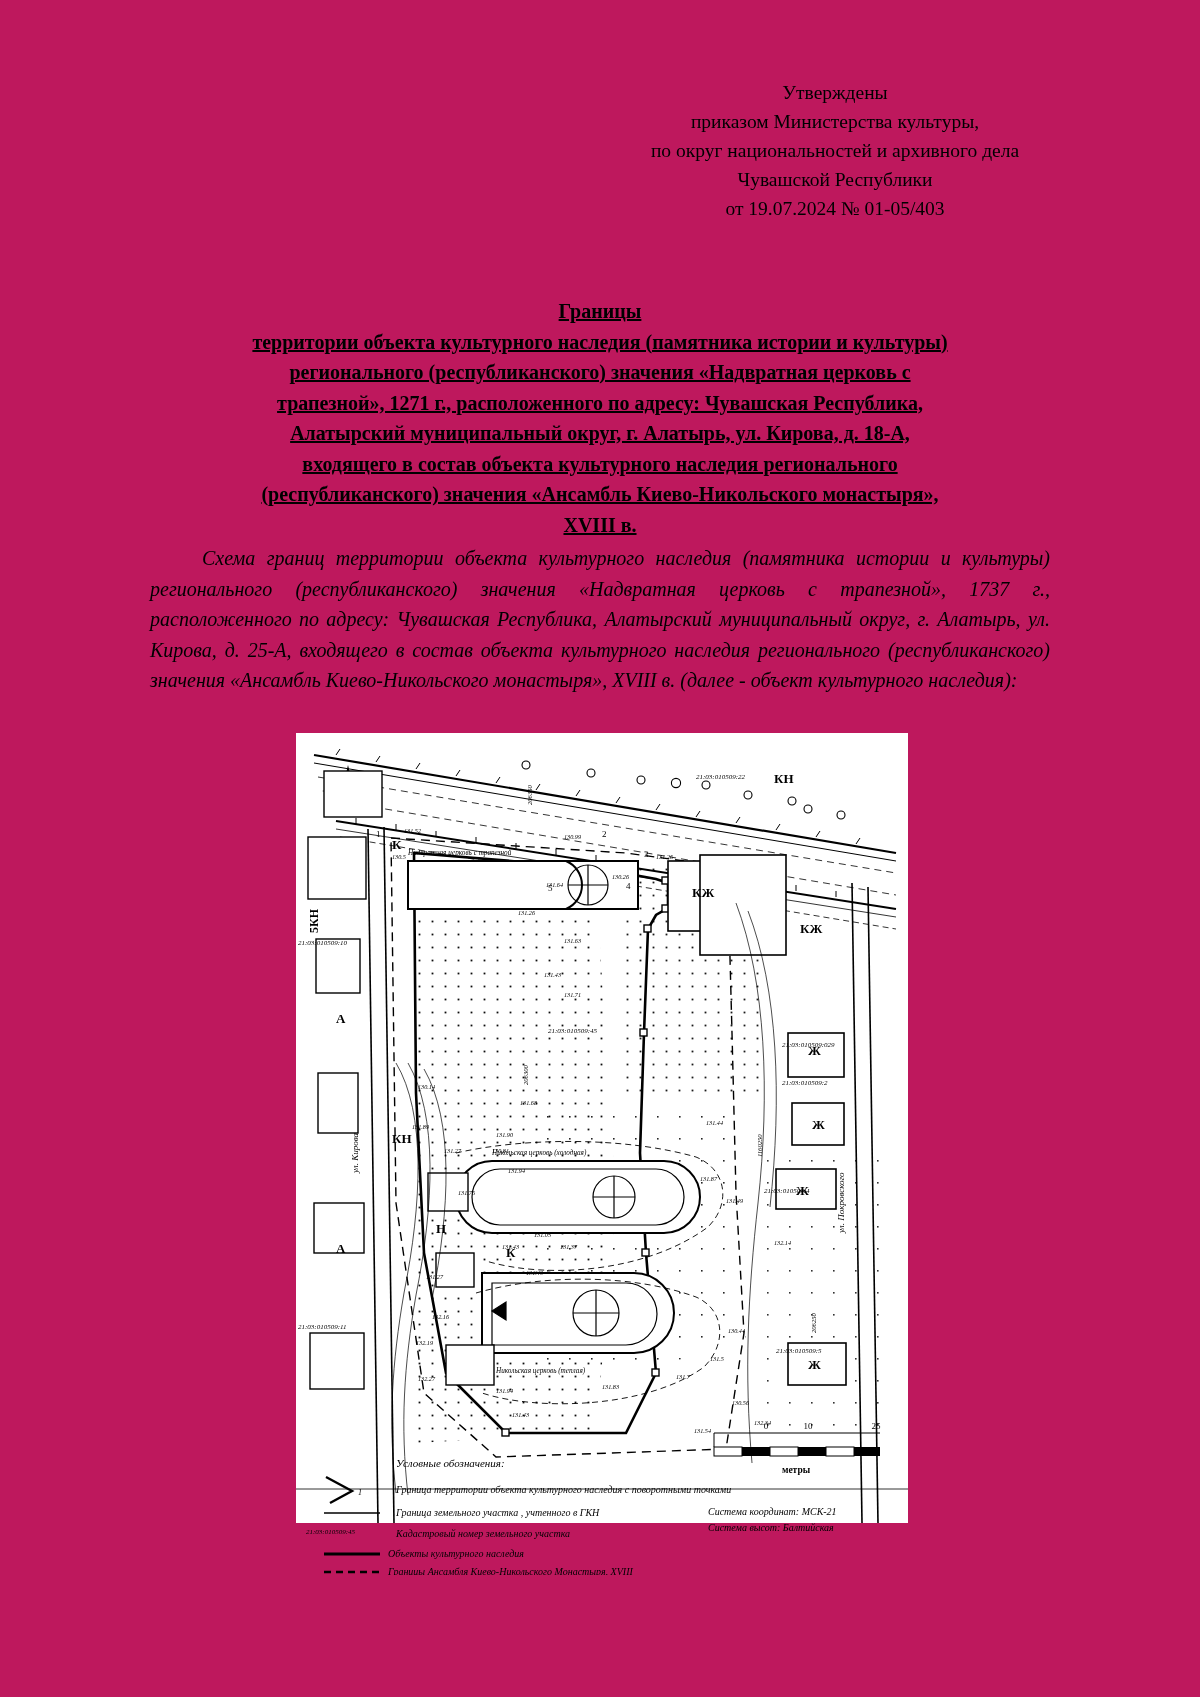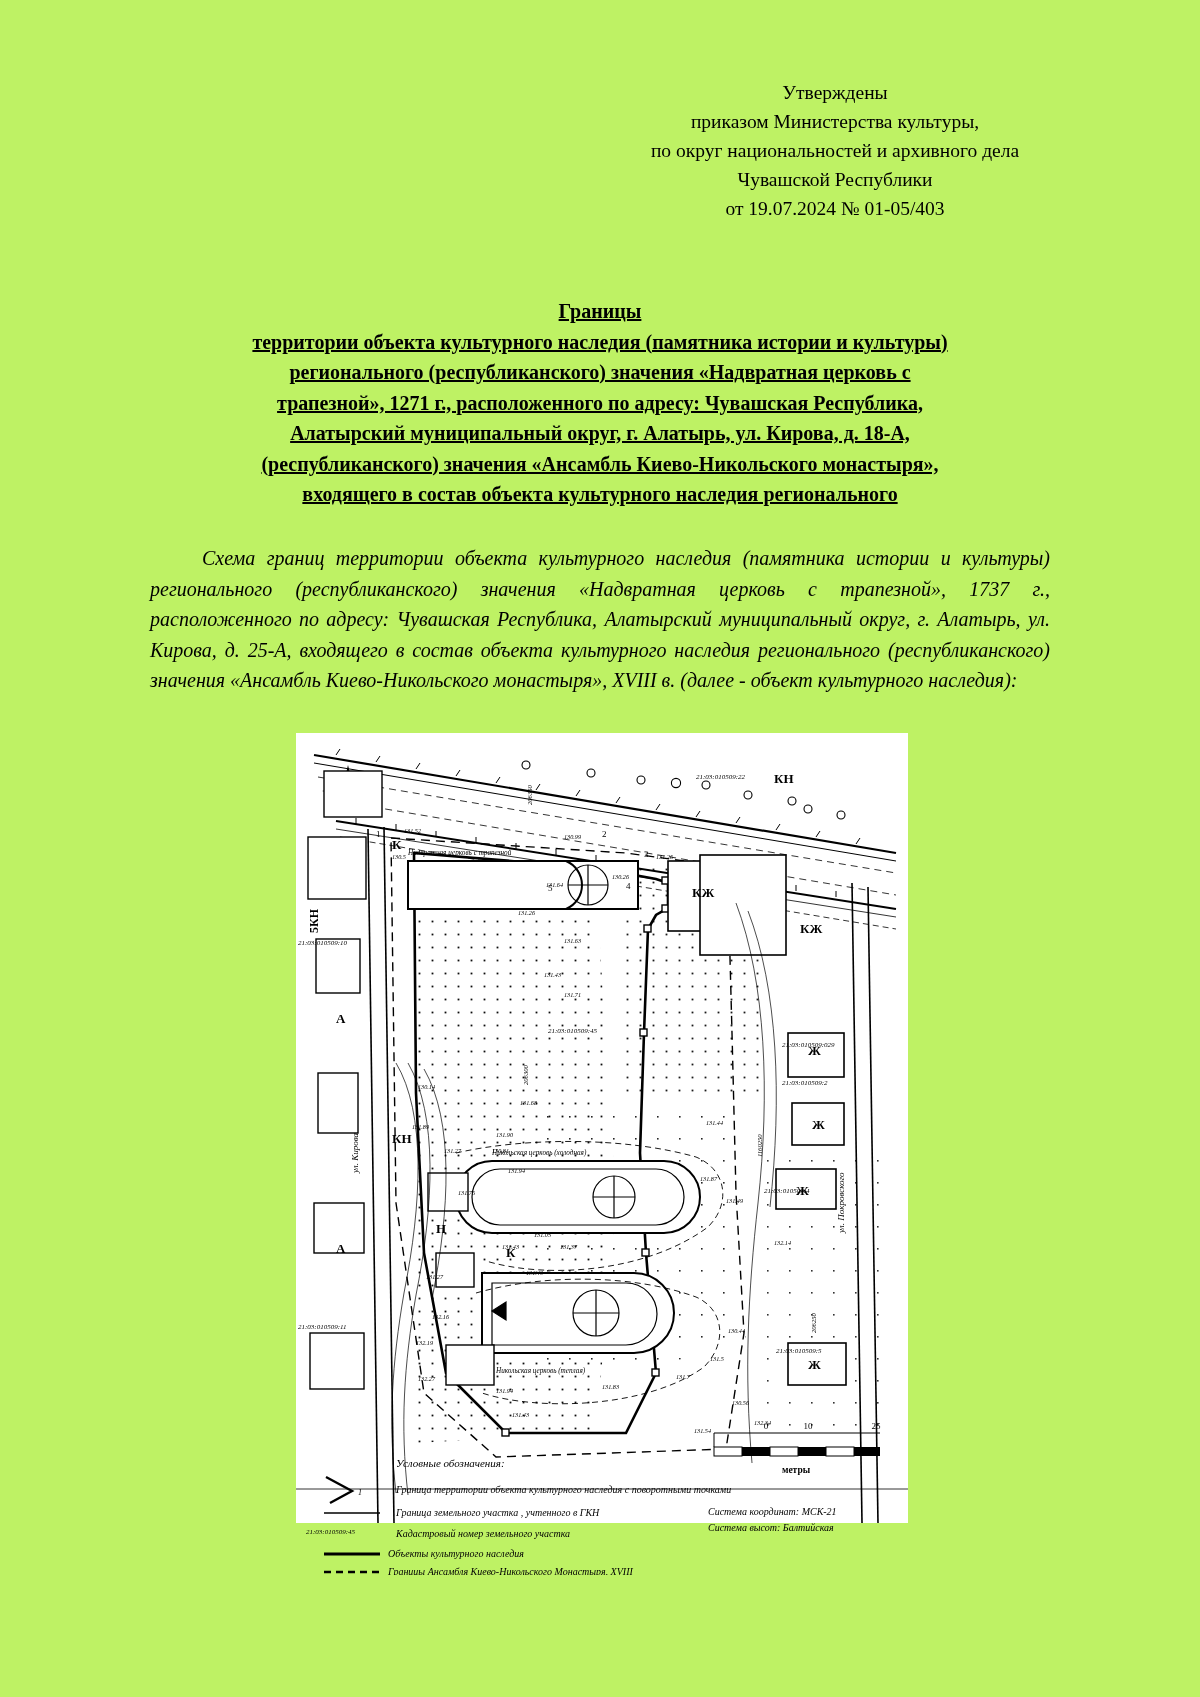--- a/index.html
+++ b/index.html
@@ -1,17 +1,17 @@
 <!DOCTYPE html>
 <html><head>
 <meta charset="utf-8">
 <style>
   html,body{margin:0;padding:0;background:#ffffff;}
   body{width:1200px;height:1697px;position:relative;font-family:"Liberation Serif",serif;color:#000;}
-  .page{position:absolute;inset:0;background:#bef264;}
+  .page{position:absolute;inset:0;background:#be185d;}
 
   
   .approval{position:absolute;left:600px;top:78px;width:470px;text-align:center;
             font-size:19.5px;line-height:29px;}
   .approval div{white-space:nowrap;}
 
   
   .title-block{position:absolute;left:150px;top:296px;width:900px;text-align:center;
                font-weight:bold;font-size:20px;line-height:30.5px;}
   .title-block .t-head{display:block;text-decoration:underline;}
@@ -41,22 +41,23 @@
     <div>Чувашской Республики</div>
     <div>от 19.07.2024 № 01-05/403</div>
   </div>
 
   <div class="title-block">
     <span class="t-head">Границы</span>
     <span class="t-head">территории объекта культурного наследия (памятника истории и культуры)</span>
     <span class="t-head">регионального (республиканского) значения «Надвратная церковь с</span>
     <span class="t-head">трапезной», 1271 г., расположенного по адресу: Чувашская Республика,</span>
     <span class="t-head">Алатырский муниципальный округ, г. Алатырь, ул. Кирова, д. 18-А,</span>
+    <span class="t-head">входящего в состав объекта культурного наследия регионального</span>
     <span class="t-head">(республиканского) значения «Ансамбль Киево-Никольского монастыря»,</span>
-    <span class="t-head">входящего в состав объекта культурного наследия регионального</span>
+    <span class="t-head">XVIII в.</span>
   </div>
 
   <div class="body-par">Схема границ территории объекта культурного наследия (памятника истории и культуры) регионального (республиканского) значения «Надвратная церковь с трапезной», 1737 г., расположенного по адресу: Чувашская Республика, Алатырский муниципальный округ, г. Алатырь, ул. Кирова, д. 25-А, входящего в состав объекта культурного наследия регионального (республиканского) значения «Ансамбль Киево-Никольского монастыря», XVIII в. (далее - объект культурного наследия):</div>
 
   <div class="map-wrap">
     <svg class="map-svg" viewBox="0 0 612 790" xmlns="http://www.w3.org/2000/svg">
       <defs>
         <pattern id="dots" width="13" height="13" patternUnits="userSpaceOnUse">
           <rect x="5.6" y="5.6" width="1.8" height="1.8" fill="#000"></rect>
         </pattern>

